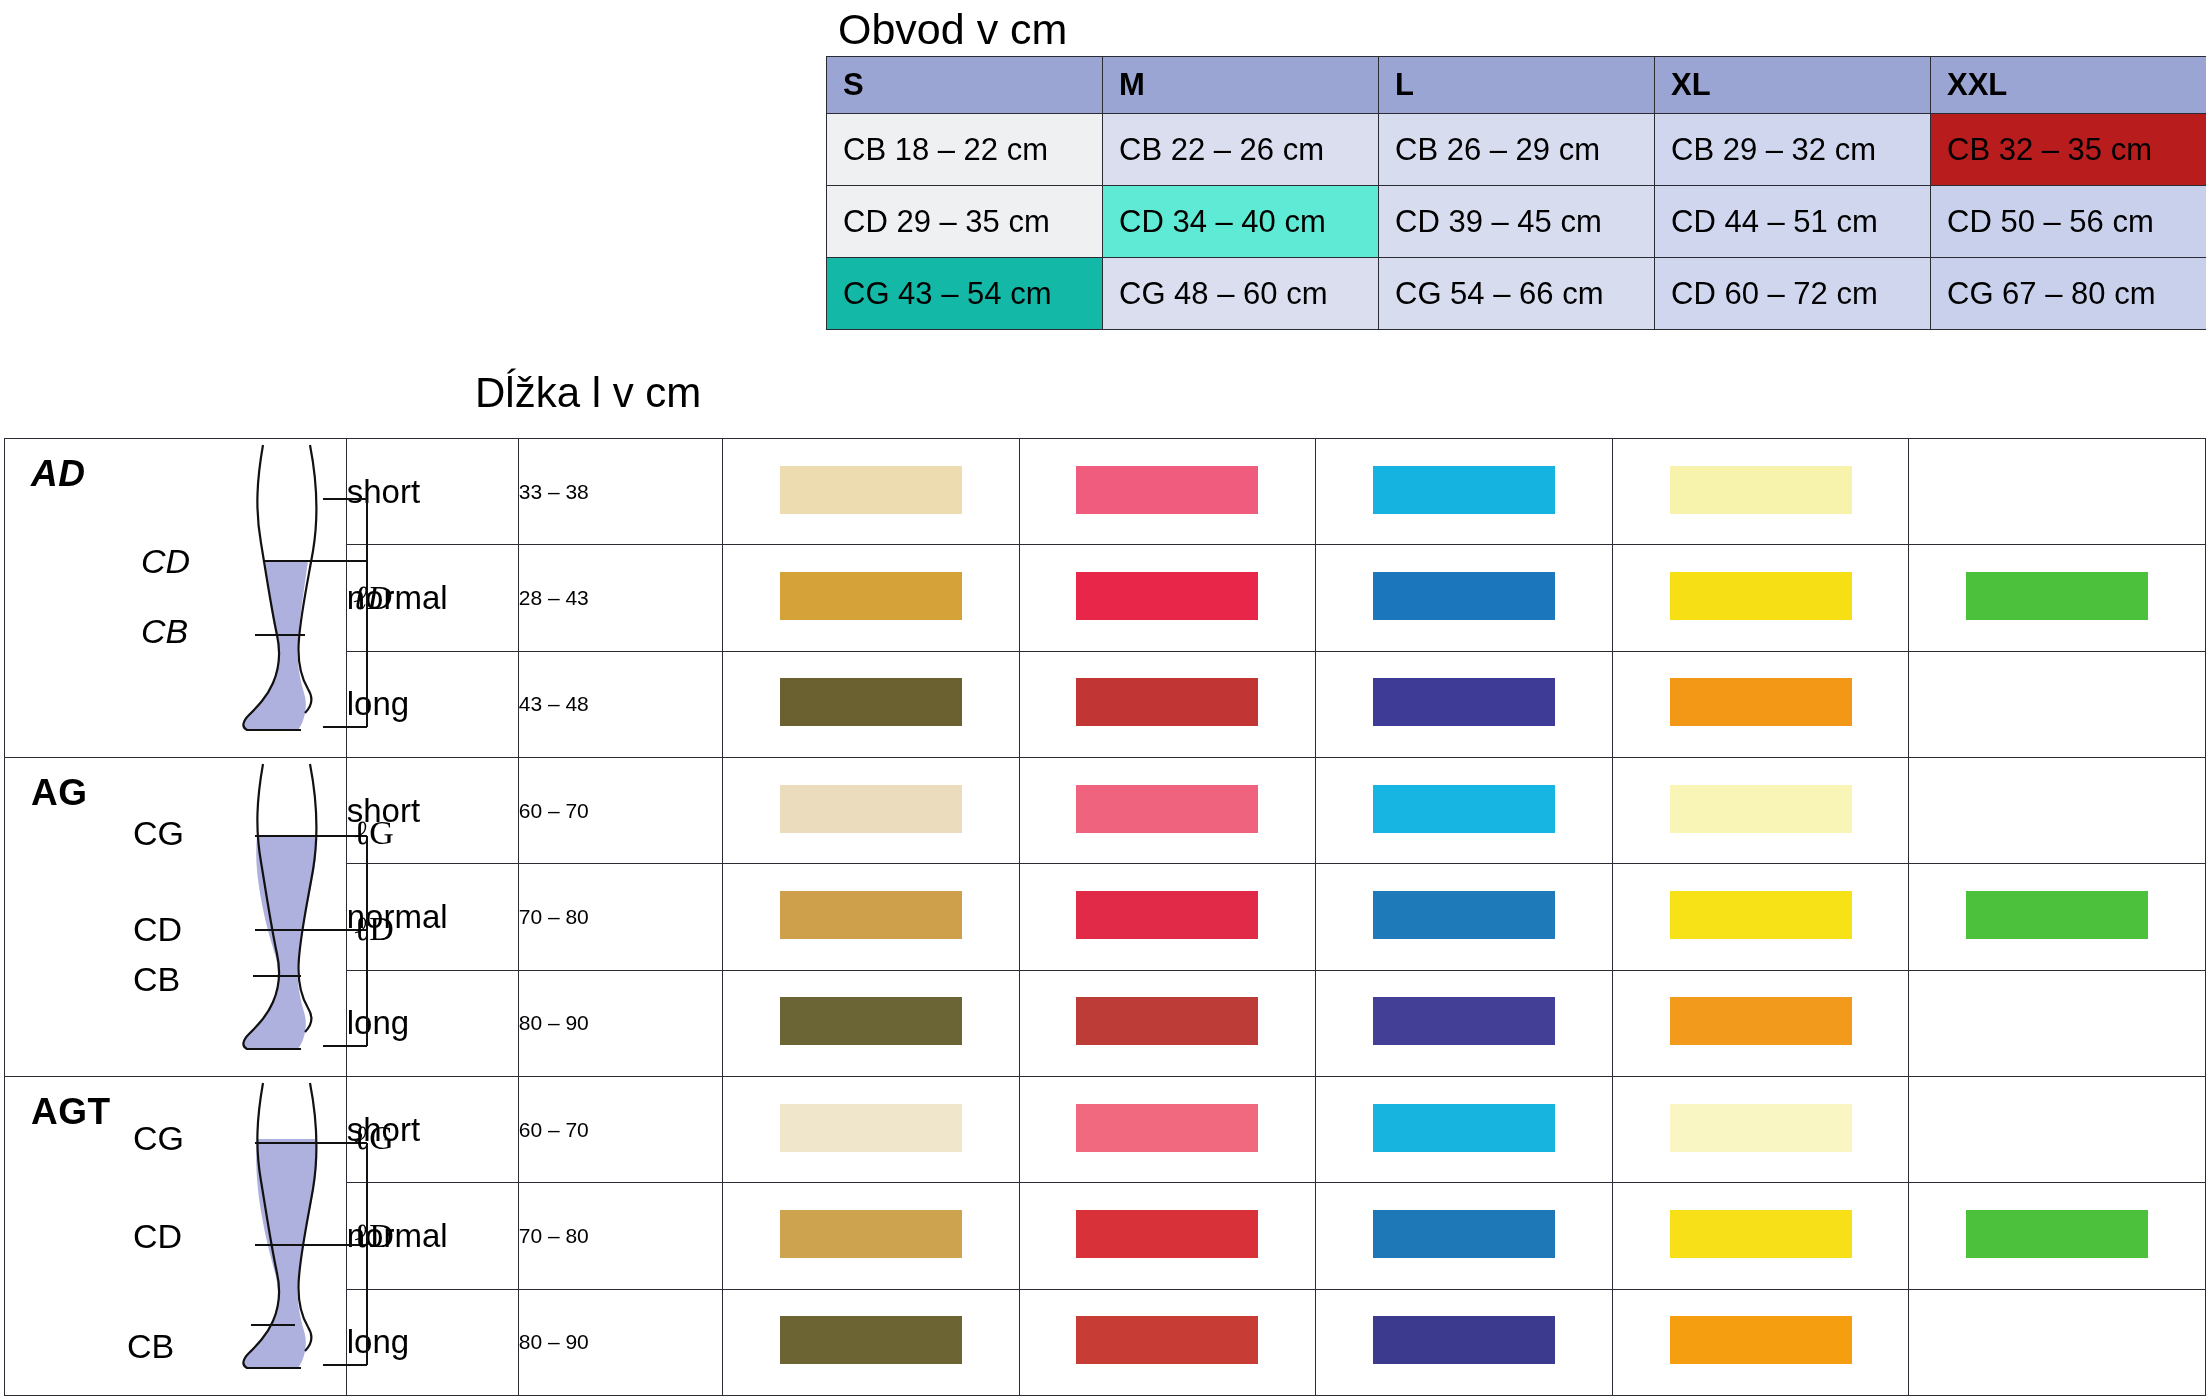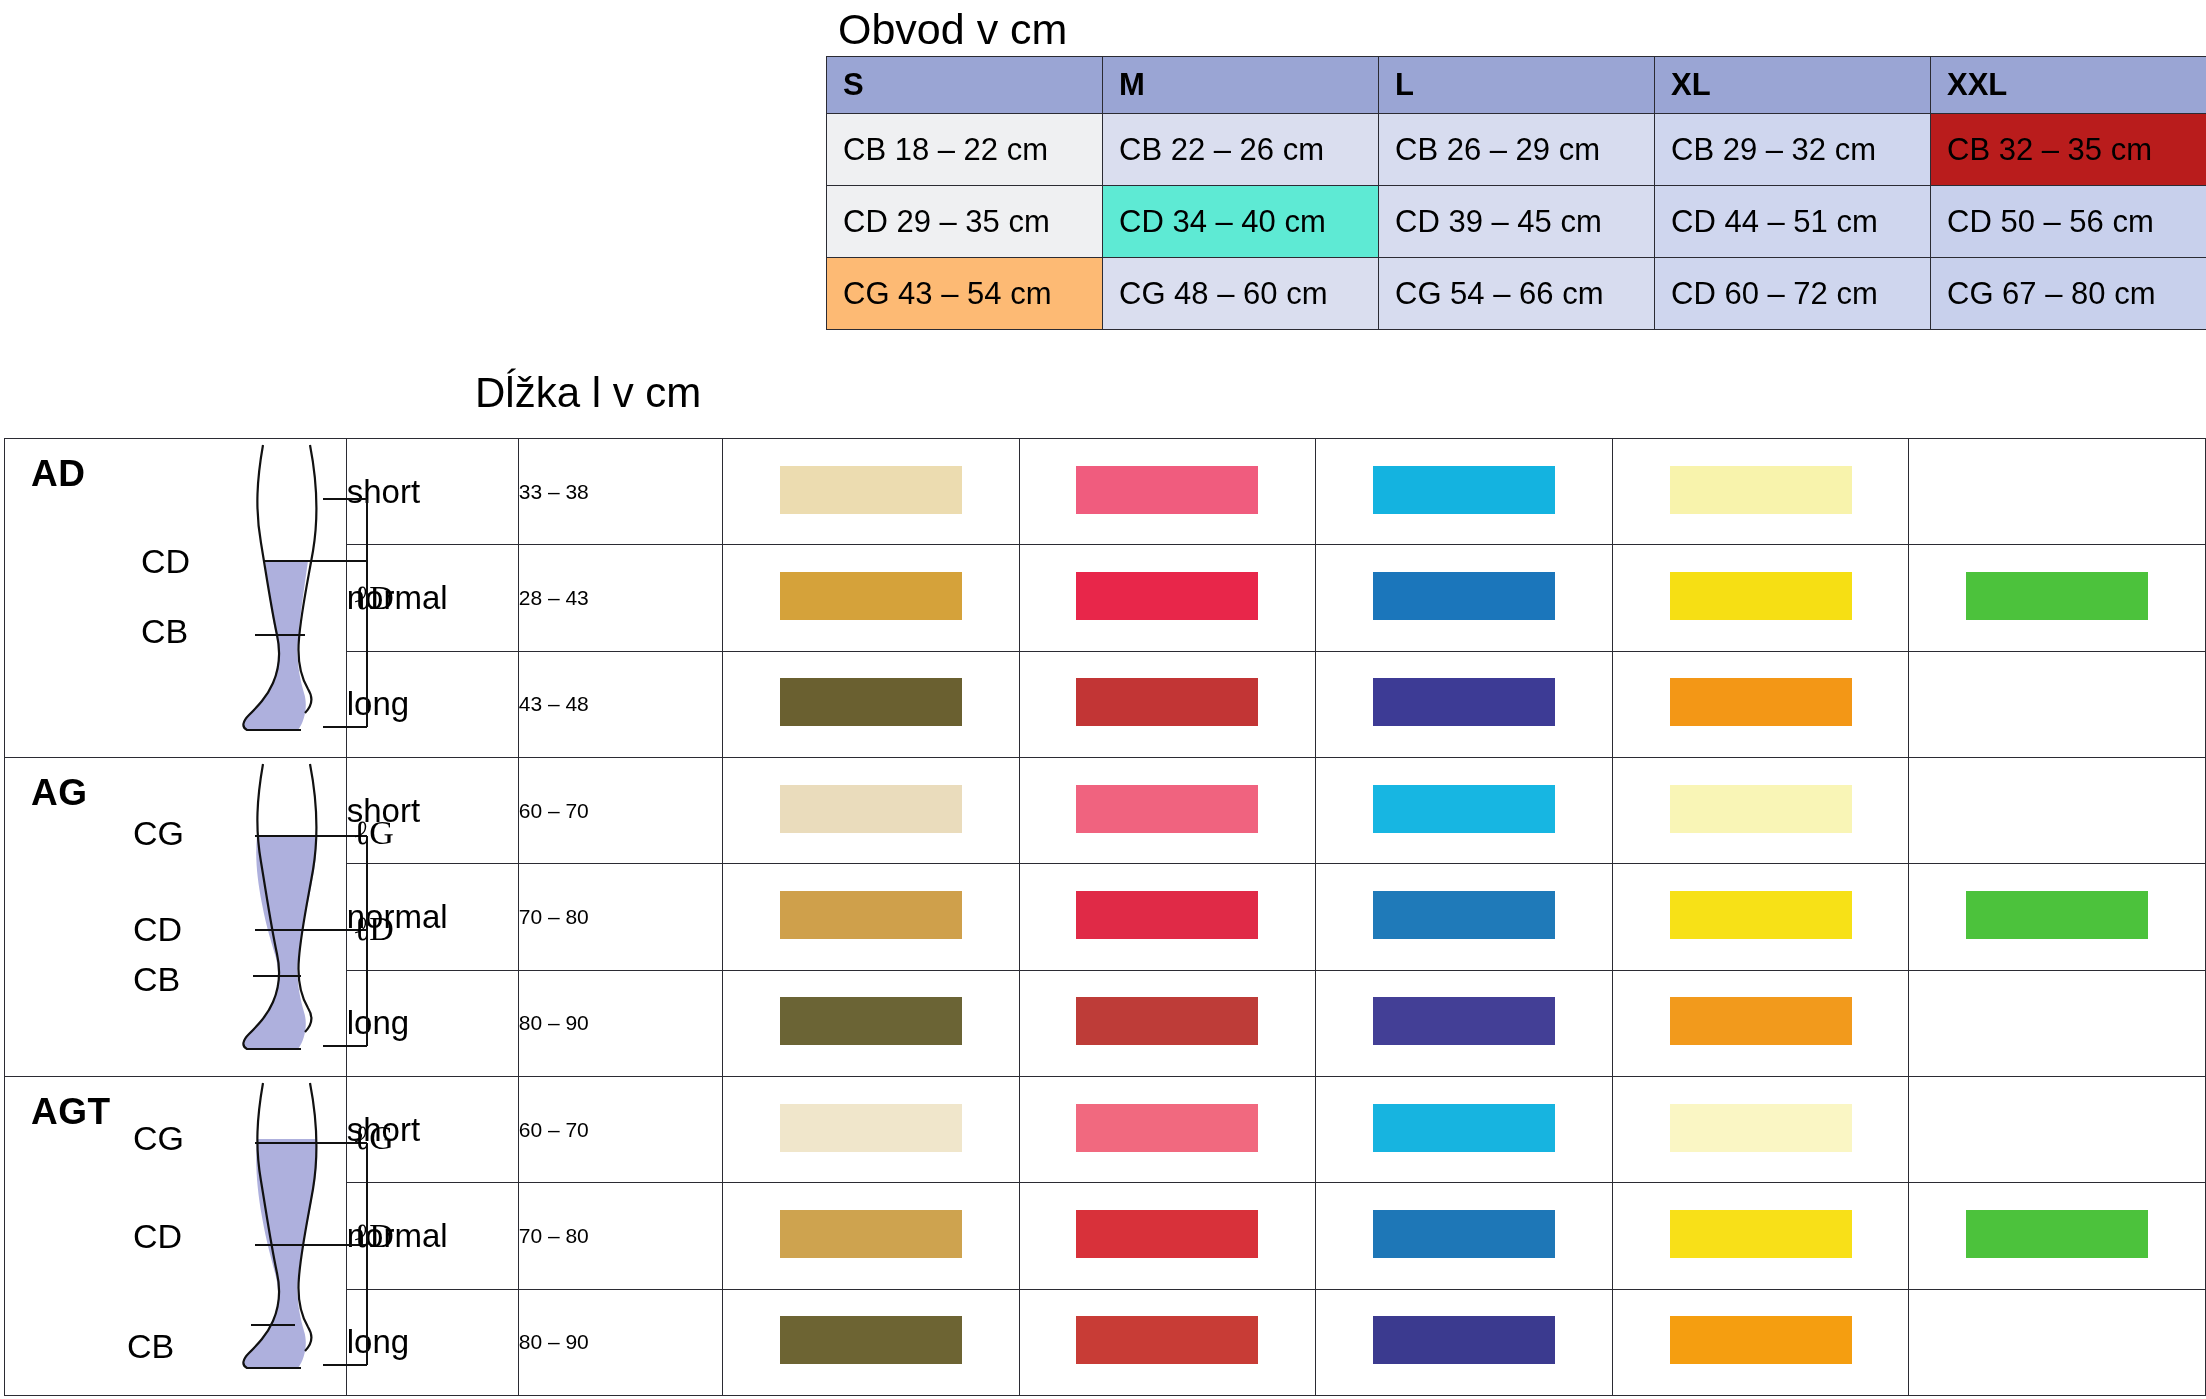--- a/index.html
+++ b/index.html
@@ -129,21 +129,21 @@
         <td class="meas-cell" style="background: #b91c1c;">CB 32 – 35 cm</td>
       </tr>
       <tr>
         <td class="meas-cell" style="background: rgb(239, 240, 242);">CD 29 – 35 cm</td>
         <td class="meas-cell" style="background: #5eead4;">CD 34 – 40 cm</td>
         <td class="meas-cell" style="background: rgb(215, 220, 239);">CD 39 – 45 cm</td>
         <td class="meas-cell" style="background: rgb(207, 214, 238);">CD 44 – 51 cm</td>
         <td class="meas-cell" style="background: rgb(200, 208, 236);">CD 50 – 56 cm</td>
       </tr>
       <tr>
-        <td class="meas-cell" style="background: #fdba74; margin-left: 24px;">CG 43 – 54 cm</td>
+        <td class="meas-cell" style="background: #14b8a6; margin-left: 24px;">CG 43 – 54 cm</td>
         <td class="meas-cell" style="background: rgb(218, 222, 239);">CG 48 – 60 cm</td>
         <td class="meas-cell" style="background: rgb(215, 220, 239);">CG 54 – 66 cm</td>
         <td class="meas-cell" style="background: rgb(207, 214, 238);">CD 60 – 72 cm</td>
         <td class="meas-cell" style="background: rgb(200, 208, 236);">CG 67 – 80 cm</td>
       </tr>
     </tbody>
 </table>
 
 <table id="main-table">
   <colgroup>
@@ -151,21 +151,21 @@
       <col style="width:160px">
       <col style="width:190px">
     <col style="width:276px">
       <col style="width:276px">
       <col style="width:276px">
       <col style="width:276px">
       <col style="width:276px">
   </colgroup>
   <tbody id="main-tbody">
       <tr>
-        <td class="grp-cell" rowspan="3" style="height: 318px;">
+        <td class="grp-cell" rowspan="3" style="height: 318px; font-style: italic;">
           <div class="grp-code">AD</div>
           <div>
             <svg class="leg-svg" width="330" height="318" viewBox="0 0 330 318" xmlns="http://www.w3.org/2000/svg">
               <path d="M 160 122 C 163 150 166 172 171 196 C 175 215 173 231 167 245 C 161 259 151 268 143 276 C 137 282 136 288 142 291 L 193 291 C 200 282 203 266 199 254 C 195 240 191 222 193 202 C 195 176 199 150 203 122 Z" fill="#aeb0dd" stroke="none"></path>
               <path d="M 158 6 C 152 40 150 70 156 104 C 162 140 166 168 172 196 C 176 214 174 230 168 244 C 162 258 152 268 144 276 C 138 282 136 288 142 291 L 196 291" fill="none" stroke="#111" stroke-width="2.2"></path>
               <path d="M 205 6 C 212 42 214 76 208 112 C 202 146 196 174 194 200 C 192 222 196 238 203 250 C 208 258 208 266 200 274" fill="none" stroke="#111" stroke-width="2.2"></path>
               <line x1="158" y1="122" x2="262" y2="122" stroke="#111" stroke-width="2"></line>
               <line x1="150" y1="196" x2="200" y2="196" stroke="#111" stroke-width="2"></line>
               <path d="M 218 60 L 262 60 M 262 60 L 262 288 M 218 288 L 262 288" fill="none" stroke="#111" stroke-width="2"></path>
             </svg>

